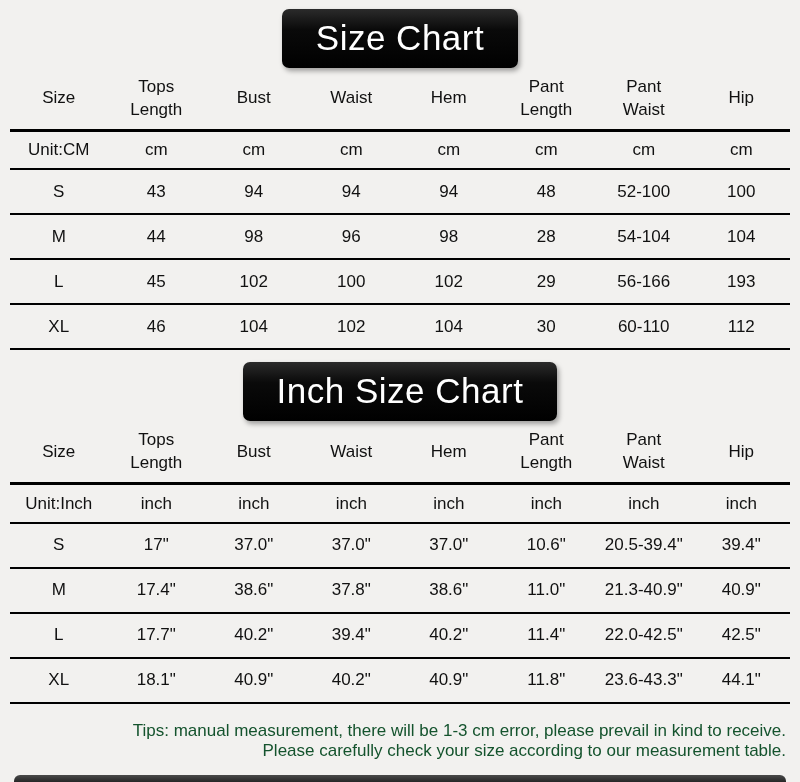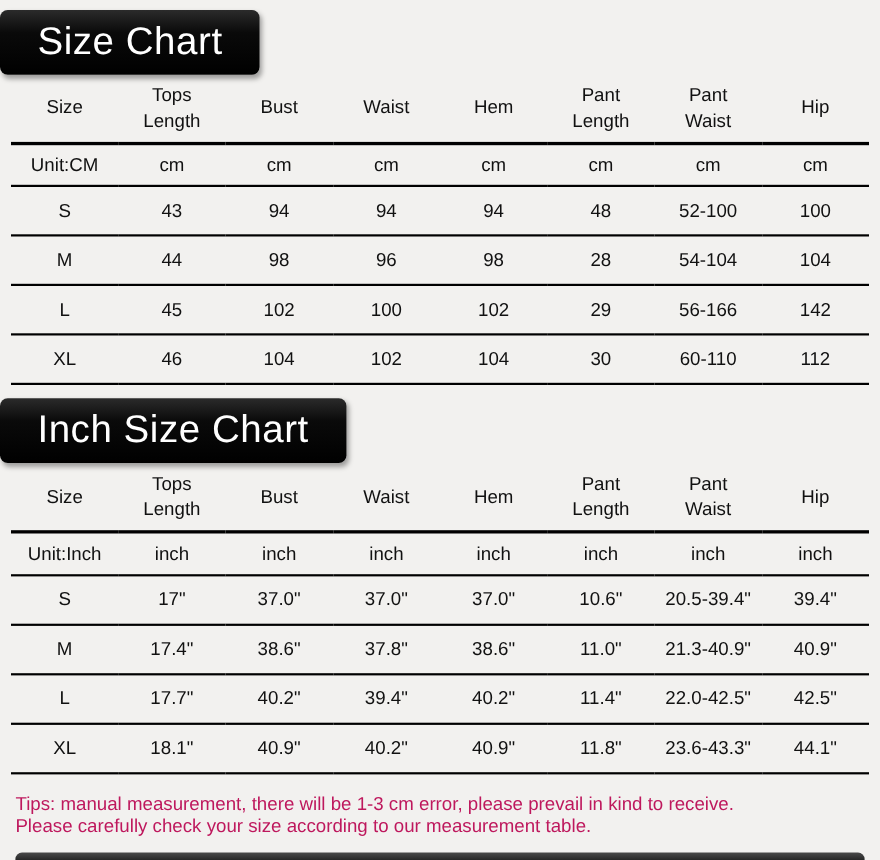--- a/index.html
+++ b/index.html
@@ -8,20 +8,21 @@
     height: 782px;
     overflow: hidden;
   }
   body {
     position: relative;
     background: #f2f1ef;
     font-family: "Liberation Sans", "DejaVu Sans", sans-serif;
     color: #111;
   }
   .title-wrap {
+    text-align: center;
   }
   .title-box {
     display: inline-block;
     background: linear-gradient(180deg, #2b2b2b 0%, #0a0a0a 35%, #000 100%);
     color: #fff;
     font-size: 35px;
     line-height: 1;
     padding: 11px 34px 13px;
     border-radius: 7px;
     box-shadow: 2px 3px 5px rgba(0,0,0,0.35);
@@ -53,21 +54,22 @@
     height: 52px;
   }
   table.chart thead tr { border-bottom: 3px solid #000; }
   table.chart tbody tr { border-bottom: 2px solid #000; }
   table.chart tbody tr.unit-row td { height: 39px; }
   table.chart tbody td { height: 45px; }
 
   .tips {
     padding: 17px 14px 0;
     font-size: 17px;
-    color: #be185d;
+    color: #14532d;
+    text-align: right;
   }
   .tips .tip-line { display: block; }
   .tips .tip-line + .tip-line { }
 
   .bottom-bar {
     position: absolute;
     left: 14px;
     right: 14px;
     bottom: 0;
     height: 7px;
@@ -130,21 +132,21 @@
         <td>104</td>
       </tr>
       <tr>
         <td>L</td>
         <td>45</td>
         <td>102</td>
         <td>100</td>
         <td>102</td>
         <td>29</td>
         <td>56-166</td>
-        <td>142</td>
+        <td>193</td>
       </tr>
       <tr>
         <td>XL</td>
         <td>46</td>
         <td>104</td>
         <td>102</td>
         <td>104</td>
         <td>30</td>
         <td>60-110</td>
         <td>112</td>

